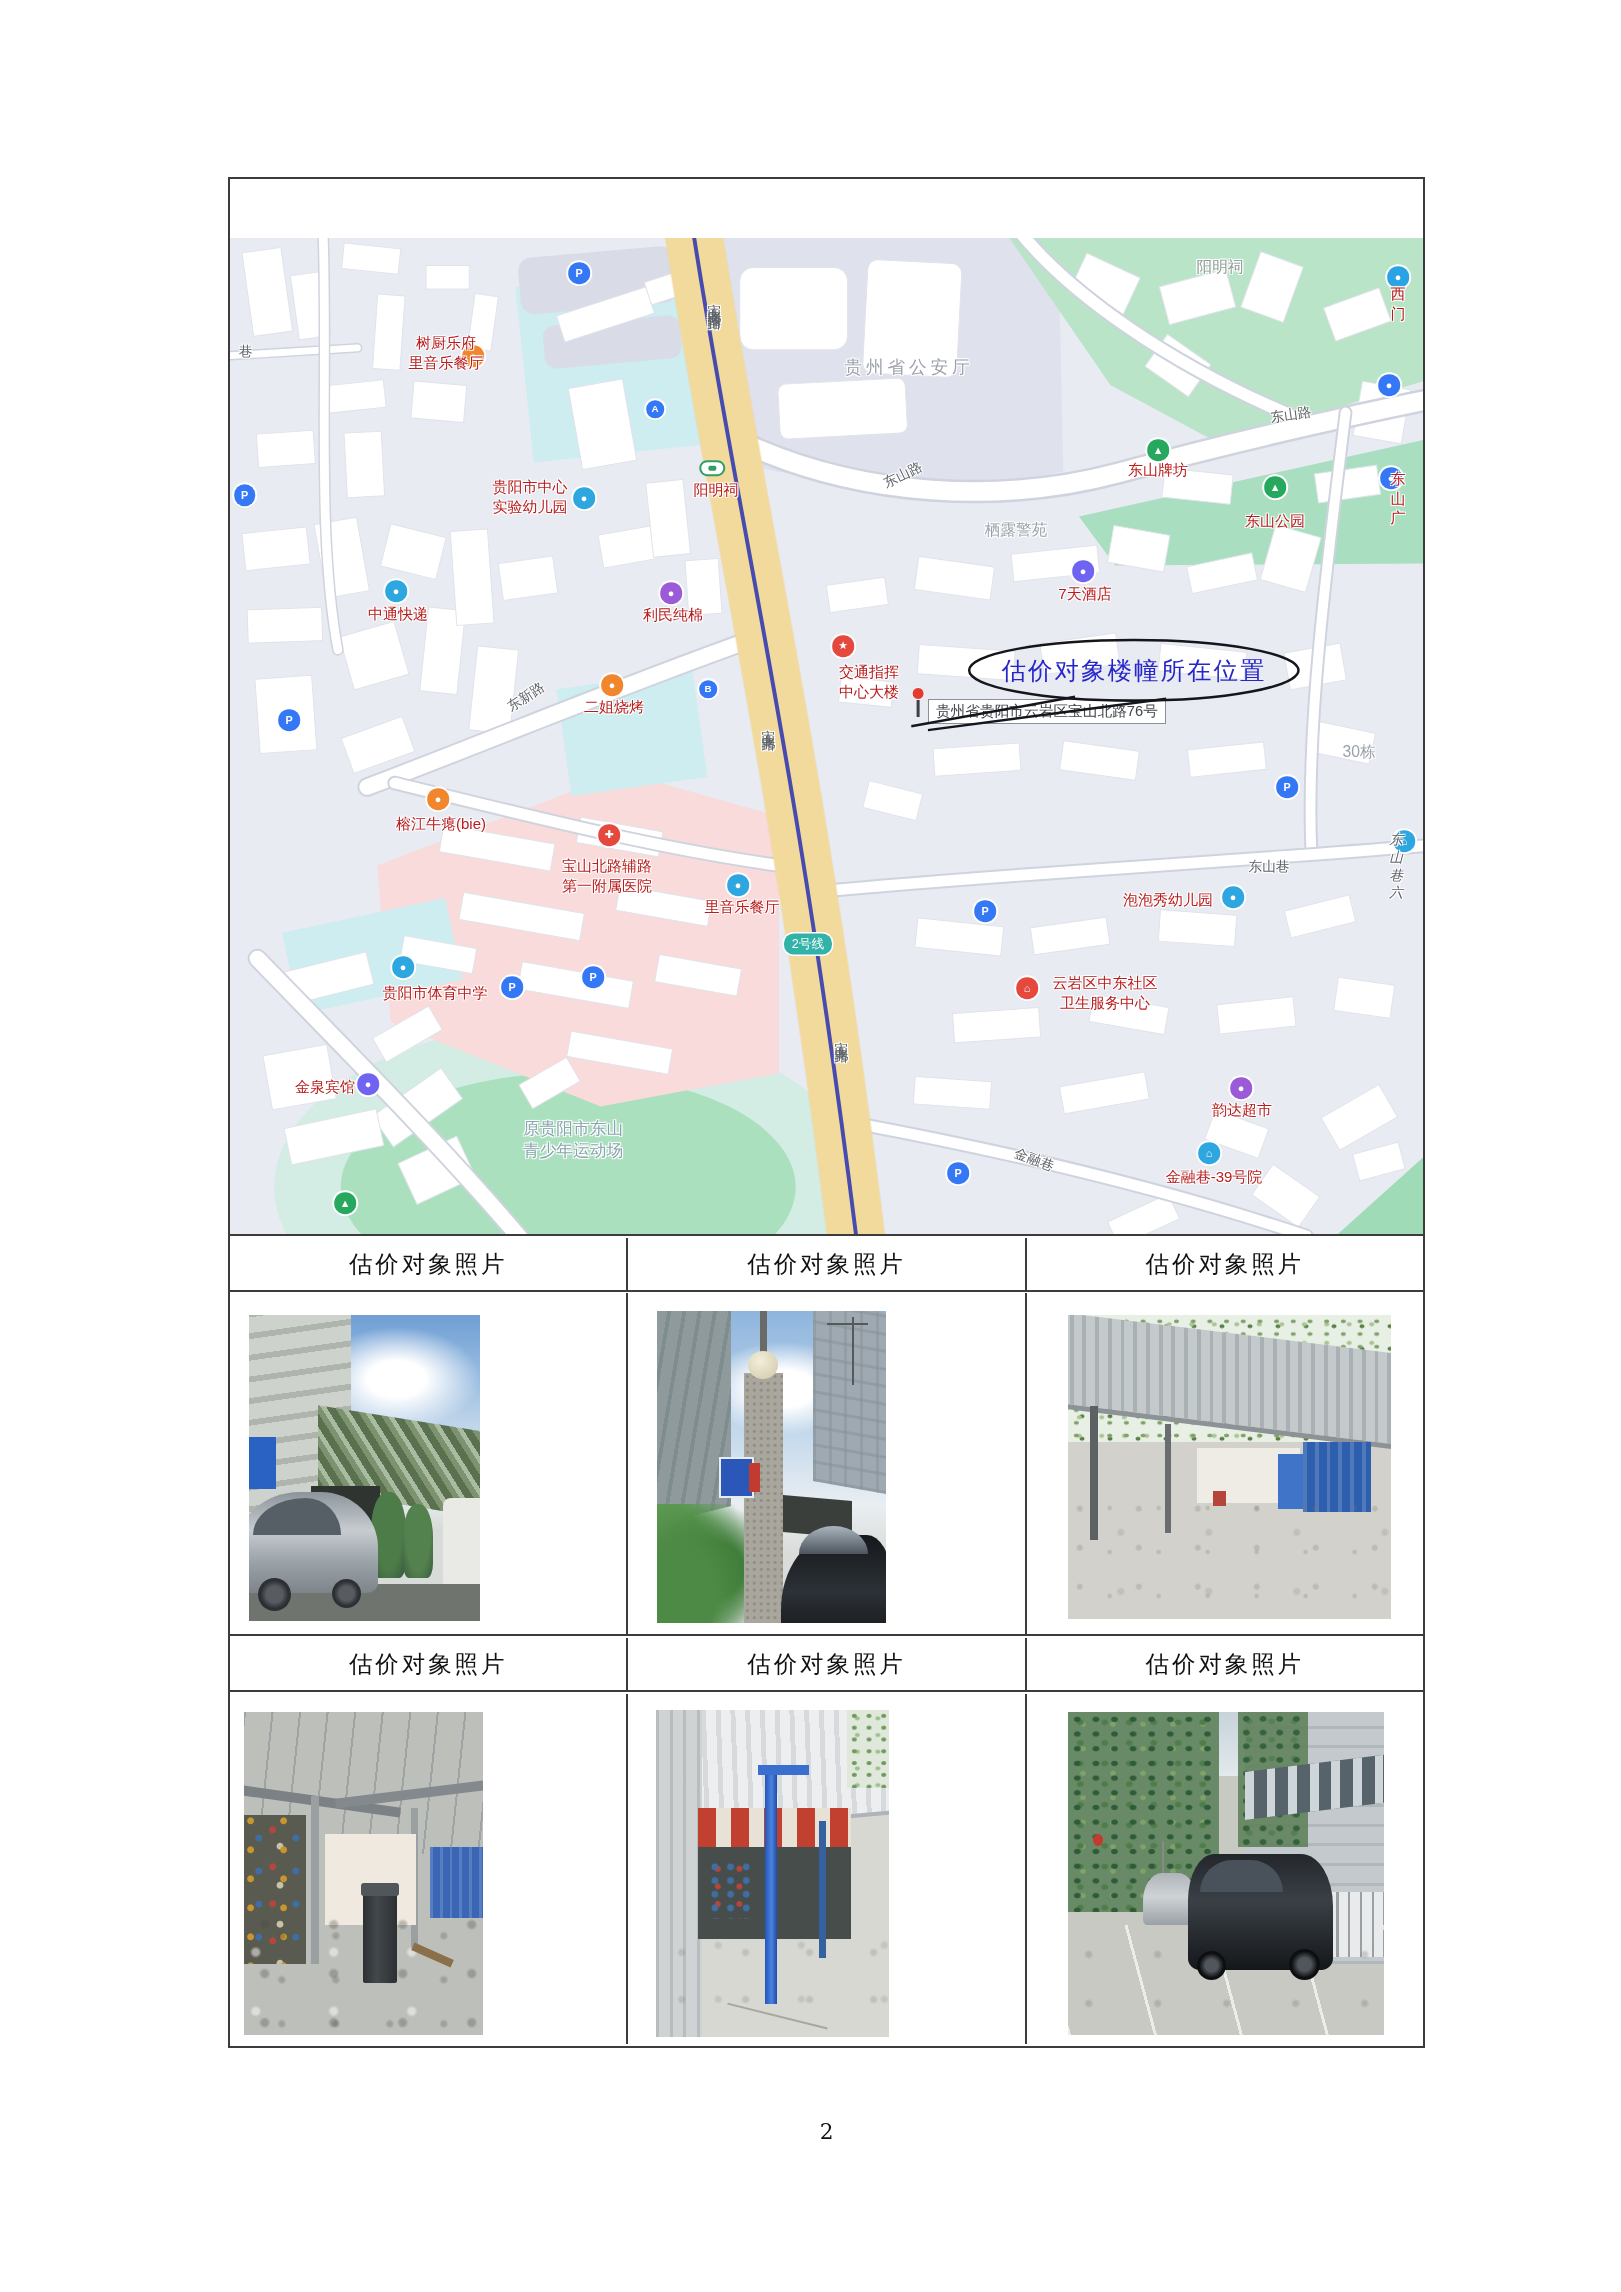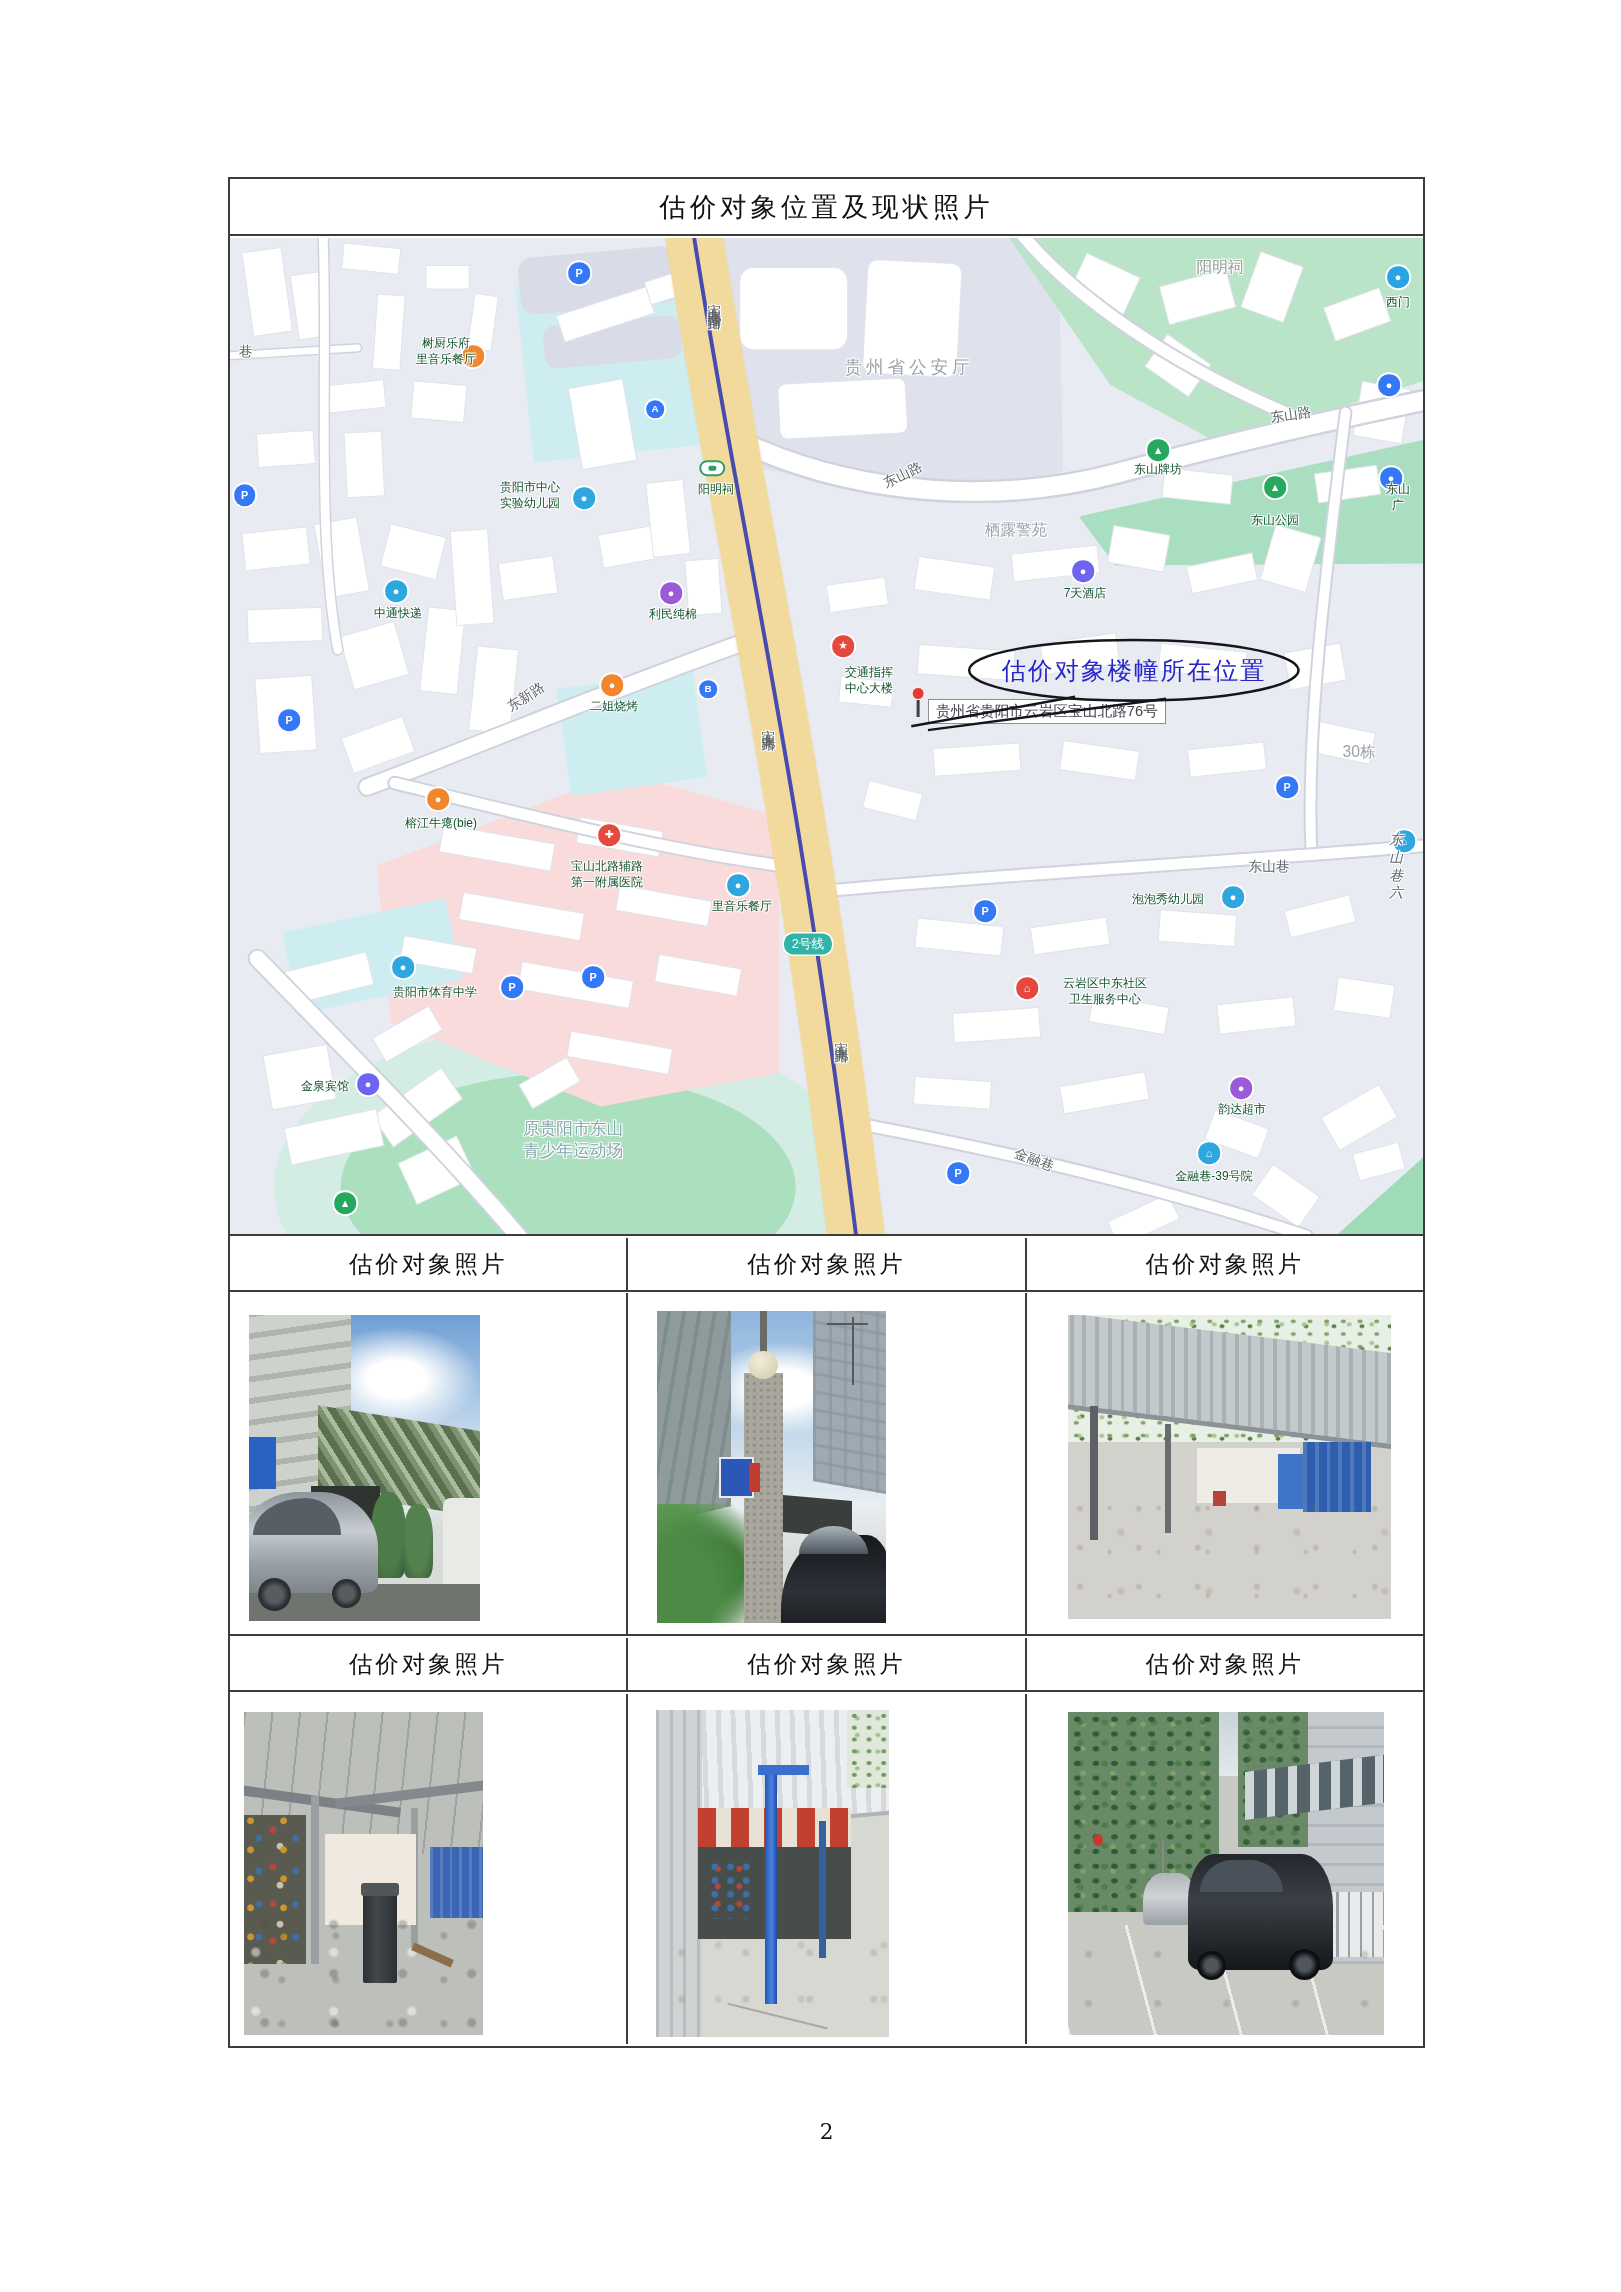--- a/index.html
+++ b/index.html
@@ -16,21 +16,21 @@
             font-family:"DejaVu Serif","Liberation Serif",serif;font-size:23.5px;color:#111;letter-spacing:2.9px;}
   .mid{border-left:2px solid #3c3c3c;border-right:2px solid #3c3c3c;}
   .photo-row{display:flex;}
   .photo-cell{flex:1;position:relative;box-sizing:border-box;background:#fff;}
   .photo{position:absolute;overflow:hidden;background:#dfe3e6;}
   .photo>div{position:absolute;}
   
   .map{top:59px;height:998px;border-bottom:2px solid #3c3c3c;position:absolute;overflow:hidden;background:#e9ebf3;}
   .map svg.bg{position:absolute;left:0;top:0;}
   .ml{position:absolute;transform:translate(-50%,-50%);white-space:pre-line;text-align:center;line-height:1.3;
-      font-size:12px;color:#14532d;z-index:5;
+      font-size:15px;color:#b91c1c;z-index:5;
       text-shadow:-1px -1px 0 #fff,1px -1px 0 #fff,-1px 1px 0 #fff,1px 1px 0 #fff,0 0 2.9px #fff;}
   .area{color:#9ba1aa;font-size:15.7px;}
   .area-lg{color:#9ba1aa;font-size:17.6px;letter-spacing:3.9px;}
   .green-area{color:#8f9b94;}
   .stadium-lbl{color:#86a5ad;}
   .road{color:#5d6166;font-size:13.7px;}
   .vert{writing-mode:vertical-rl;letter-spacing:2.9px;transform:none;white-space:nowrap;}
   .poi{position:absolute;width:21.6px;height:21.6px;border-radius:50%;z-index:4;transform:translate(-50%,-50%);
        display:flex;align-items:center;justify-content:center;color:#fff;font-size:10.8px;font-weight:bold;
        box-shadow:0 0 0 2px #fff,0 1px 2px rgba(0,0,0,.35);}
@@ -55,23 +55,20 @@
   .overlay{position:absolute;left:0;top:0;z-index:7;pointer-events:none;}
   .page-num{position:absolute;left:228px;top:2119px;width:1197px;text-align:center;
         font-family:"DejaVu Serif","Liberation Serif",serif;font-size:21.6px;color:#111;}
 </style>
 </head>
 <body>
 
 <div class="page">
   <div class="rtable">
 
-    <div class="trow title-row">
-      <span class="doc-title">估价对象位置及现状照片</span>
-    </div>
 
     <div class="trow map">
       <svg class="bg" width="1193" height="998" viewBox="0 0 1217 1018">
         <rect width="1217" height="1018" fill="#e9ebf3"></rect>
 
         <path d="M470,0 L845,0 L850,238 C760,262 640,258 520,230 L470,198 Z" fill="#dfe2ec"></path>
         <path d="M795,0 L1217,0 L1217,146 L1010,210 L898,150 Z" fill="#b9e4c8"></path>
         <path d="M866,284 L1217,206 L1217,332 L903,334 Z" fill="#a9dfc0"></path>
         <polygon points="1128,1018 1217,938 1217,1018" fill="#9fdbb7"></polygon>
         <ellipse cx="345" cy="968" rx="300" ry="168" fill="#d3ece4"></ellipse>

